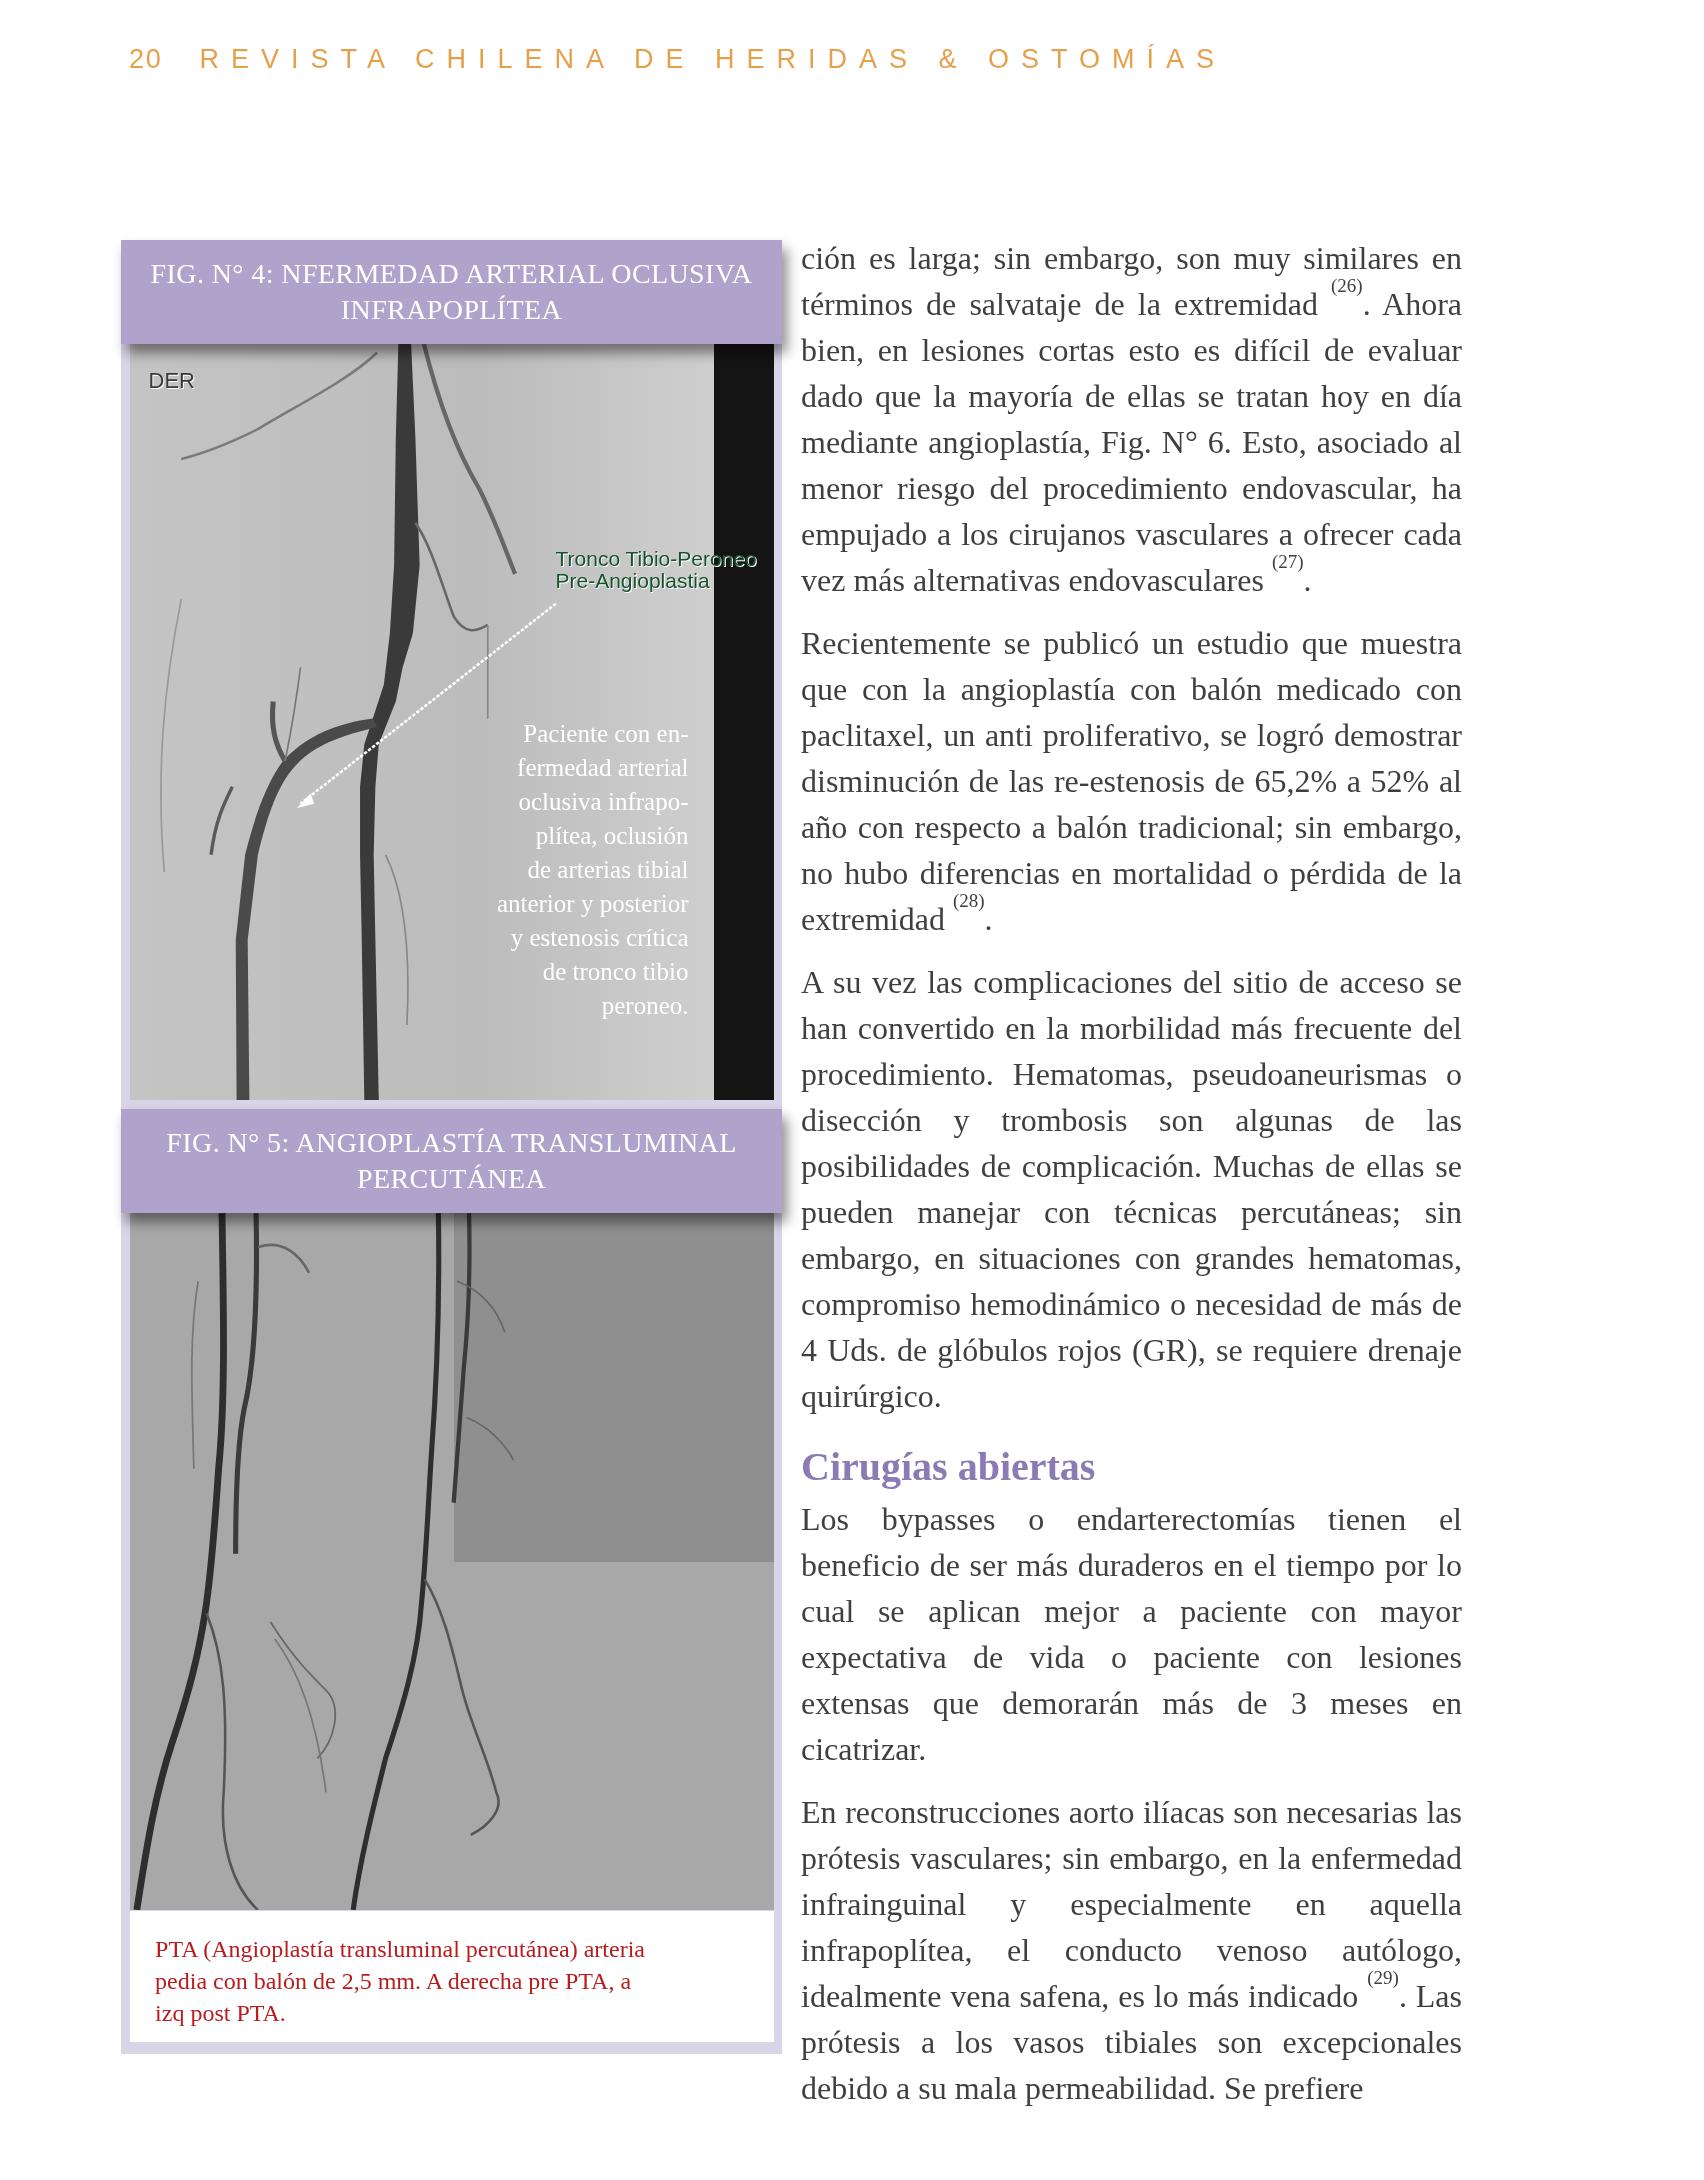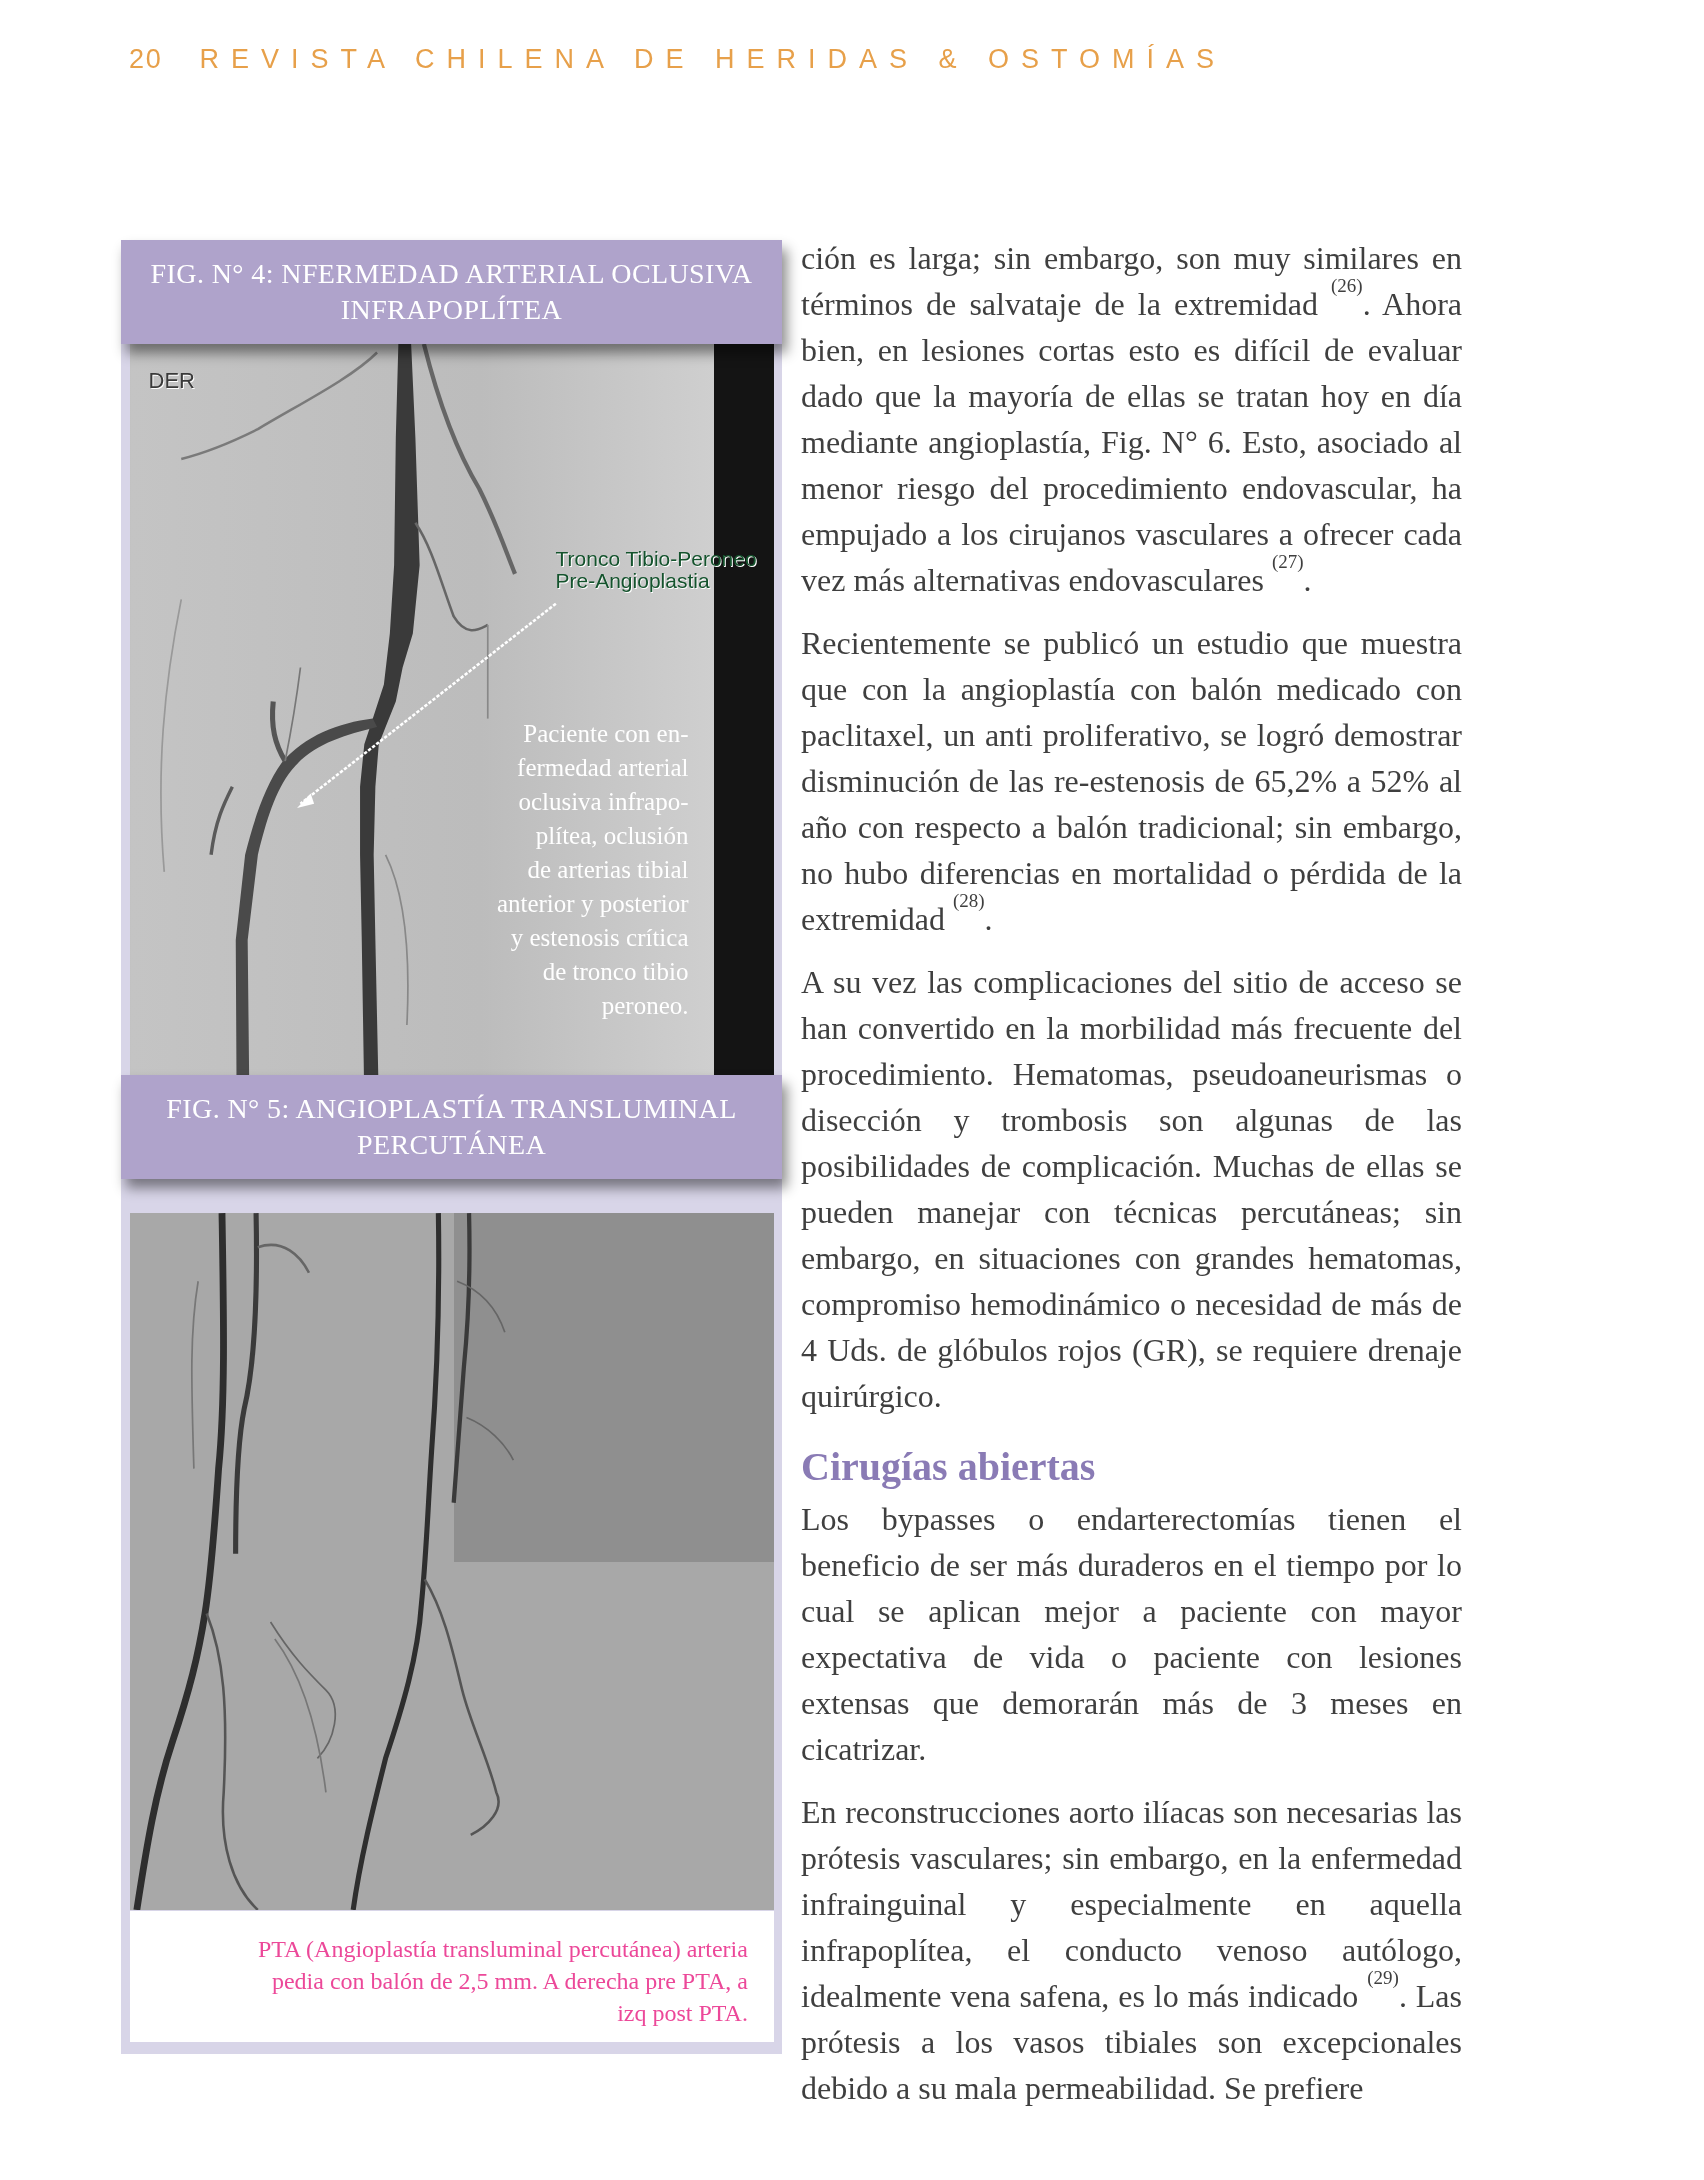--- a/index.html
+++ b/index.html
@@ -9,35 +9,35 @@
   .running-head .page-no { letter-spacing:1.7px; margin-right:37px; }
 
   
   .fig-col { position:absolute; left:121px; top:240px; width:661px; }
   .fig-frame { position:absolute; left:0; width:661px; background:#d8d5e8; }
   .fig4-frame { top:0; height:860px; }
   .fig5-frame { top:860px; height:954px; }
 
   .fig-title { position:absolute; left:0; width:661px; background:#afa3cb; color:#ffffff; text-align:center; font-size:28px; line-height:36px; letter-spacing:0.4px; box-shadow:5.1px 8.5px 12px rgba(0,0,0,0.45); z-index:5; display:flex; flex-direction:column; justify-content:center; }
   .fig4-title { top:0; height:104px; }
-  .fig5-title { top:835px; height:104px; }
+  .fig5-title { top:869px; height:104px; }
 
   .xray4 { position:absolute; left:8.5px; top:104px; width:644px; height:756px; background:#bdbdbd; overflow:hidden; }
   .xray4 .black-strip { position:absolute; right:0; top:0; width:60px; height:100%; background:#141414; }
   .xray4 svg { position:absolute; left:0; top:0; }
   .der-label { position:absolute; left:19px; top:24px; font-family:"Liberation Sans","DejaVu Sans",sans-serif; font-size:22px; color:#3a3a3a; text-shadow:0.9px 0.9px 0 #ffffff; }
   .tronco-label { position:absolute; left:426px; top:204px; font-family:"Liberation Sans","DejaVu Sans",sans-serif; font-size:21px; line-height:22px; color:#14532d; text-shadow:0.9px 0.9px 0 #ffffff; white-space:nowrap; }
   .patient-note { position:absolute; right:85px; top:373px; width:221px; text-align:right; color:#ffffff; font-size:25px; line-height:34px; }
 
   .xray5 { position:absolute; left:8.5px; top:973px; width:644px; height:697px; background:#a8a8a8; overflow:hidden; }
   .xray5 .right-panel { position:absolute; left:324px; top:0; width:320px; height:349px; background:#8f8f8f; }
   .xray5 svg { position:absolute; left:0; top:0; }
 
   .fig5-caption-box { position:absolute; left:8.5px; top:1671px; width:644px; height:131px; background:#ffffff; }
-  .fig5-caption { padding:22px 25.6px 0; text-align:right; color:#ec4899; font-size:24px; line-height:32px; }
+  .fig5-caption { padding:22px 25.6px 0; text-align:left; color:#b91c1c; font-size:24px; line-height:32px; }
 
   
   .text-col { position:absolute; left:801px; top:235px; width:661px; color:#3f3f3f; font-size:32px; line-height:46px; text-align:justify; }
   .text-col p { margin:0 0 17px 0; hyphens:manual; }
   .text-col sup { font-size:19px; line-height:0; vertical-align:top; position:relative; top:5.1px; }
   .section-heading { color:#8a7bb5; font-size:40px; line-height:43px; font-weight:700; margin:25.6px 0 8.5px 0; }
 </style>
 </head>
 <body>
 

